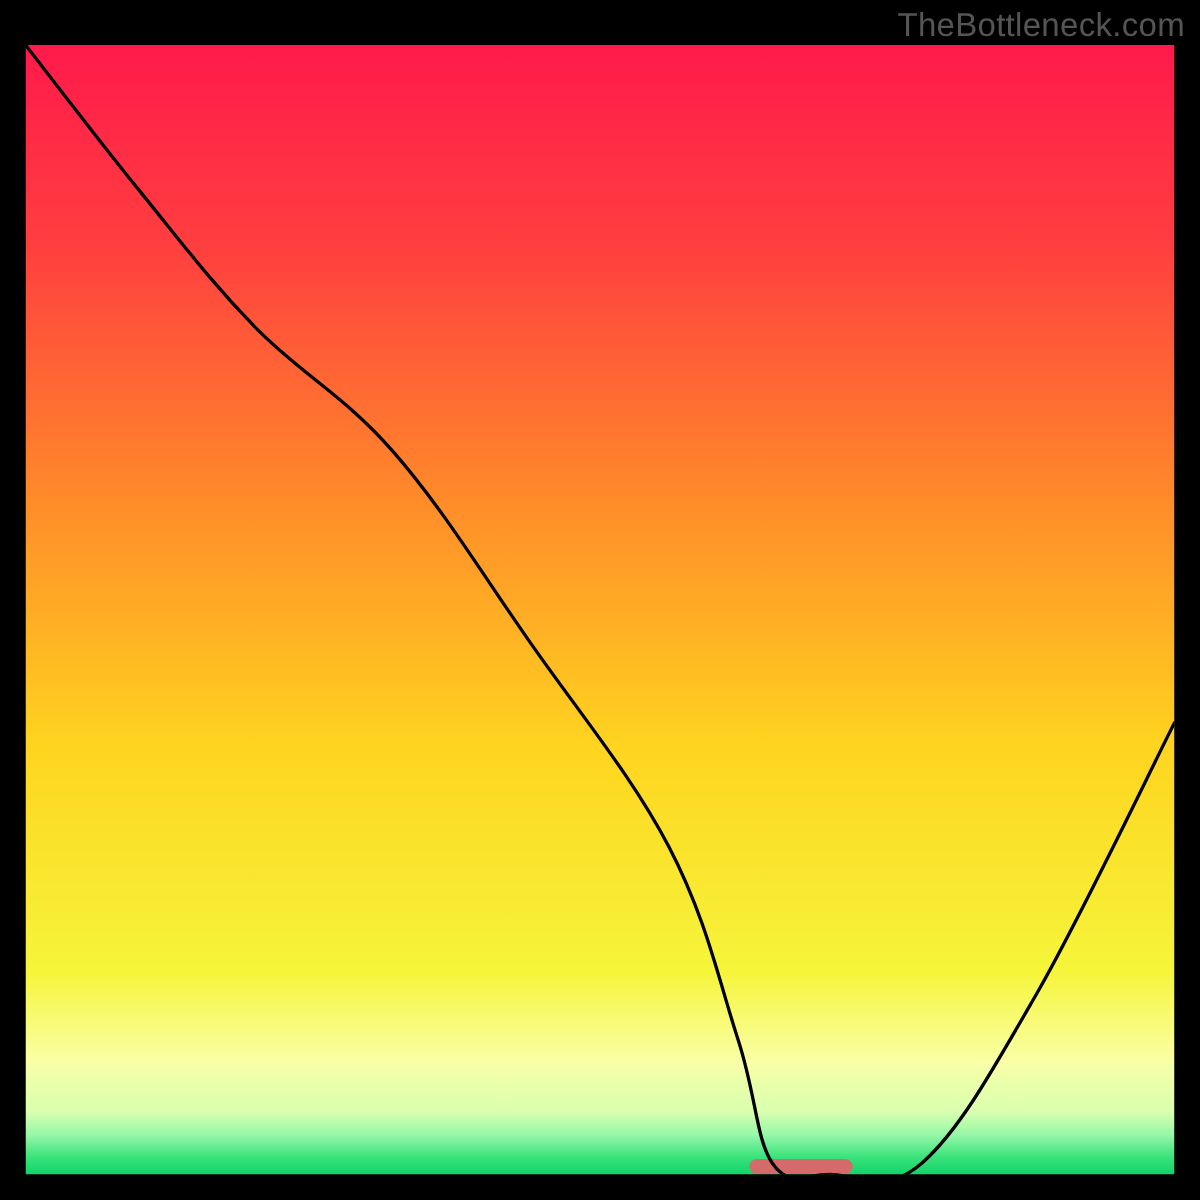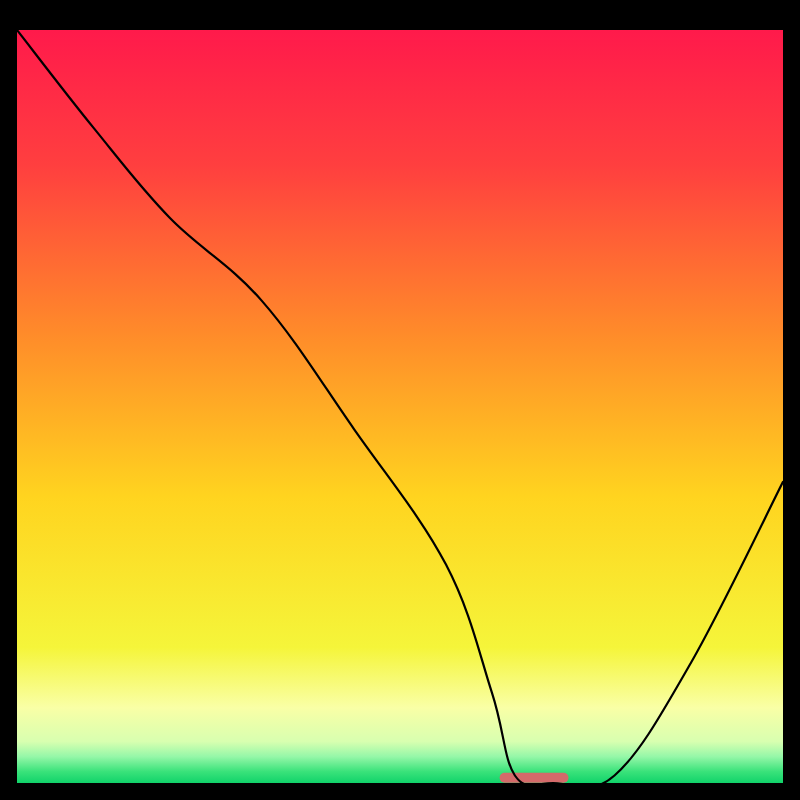--- a/index.html
+++ b/index.html
@@ -35,20 +35,21 @@
     height: 753px;
   }
   svg {
     display: block;
   }
 </style>
 </head>
 <body>
 
 <div class="frame">
+  <div class="watermark">TheBottleneck.com</div>
 
   <div class="plot">
     <svg id="chart-svg" width="766" height="753" viewBox="0 0 766 753">
       <defs>
         <linearGradient id="bg-grad" x1="0" y1="0" x2="0" y2="1">
             <stop offset="0.00%" stop-color="#ff1a4b"></stop>
             <stop offset="18.00%" stop-color="#ff3f3f"></stop>
             <stop offset="40.00%" stop-color="#ff8a2a"></stop>
             <stop offset="62.00%" stop-color="#ffd41f"></stop>
             <stop offset="82.00%" stop-color="#f5f53a"></stop>

